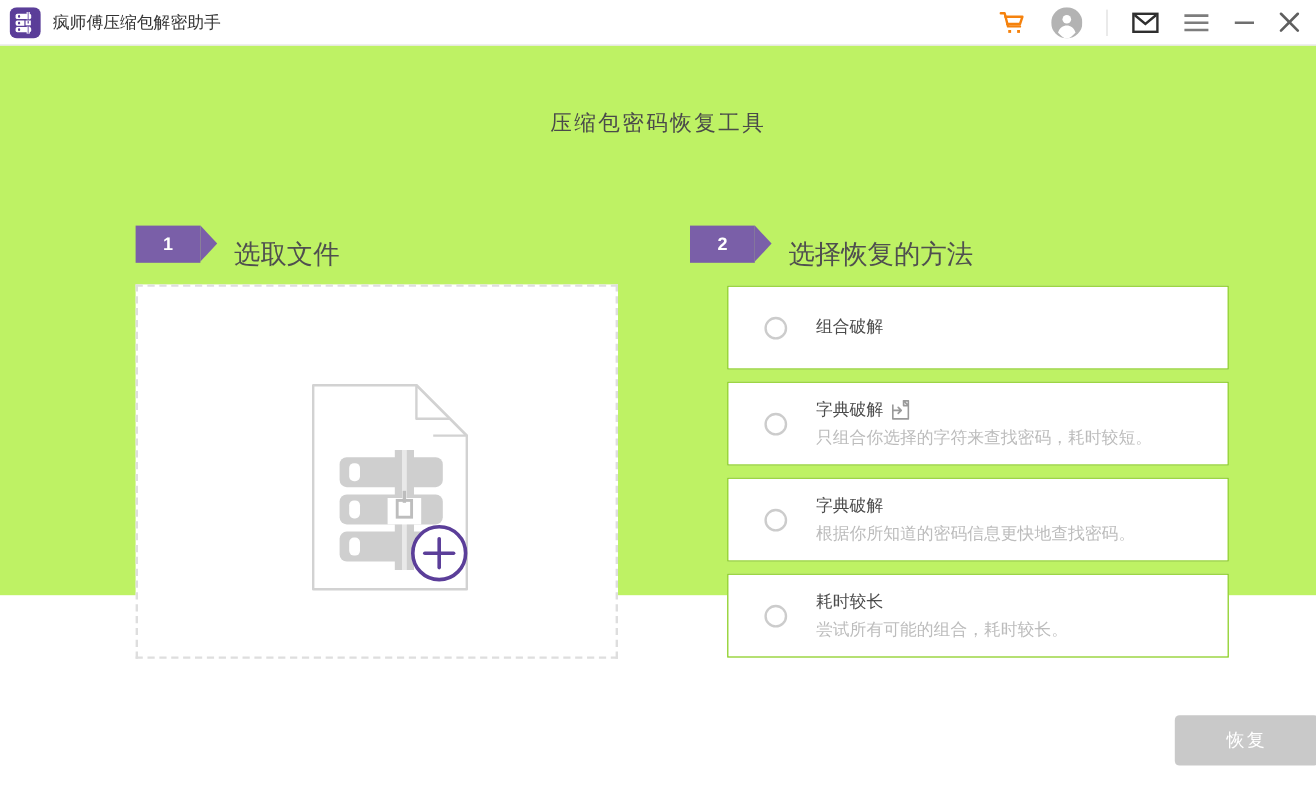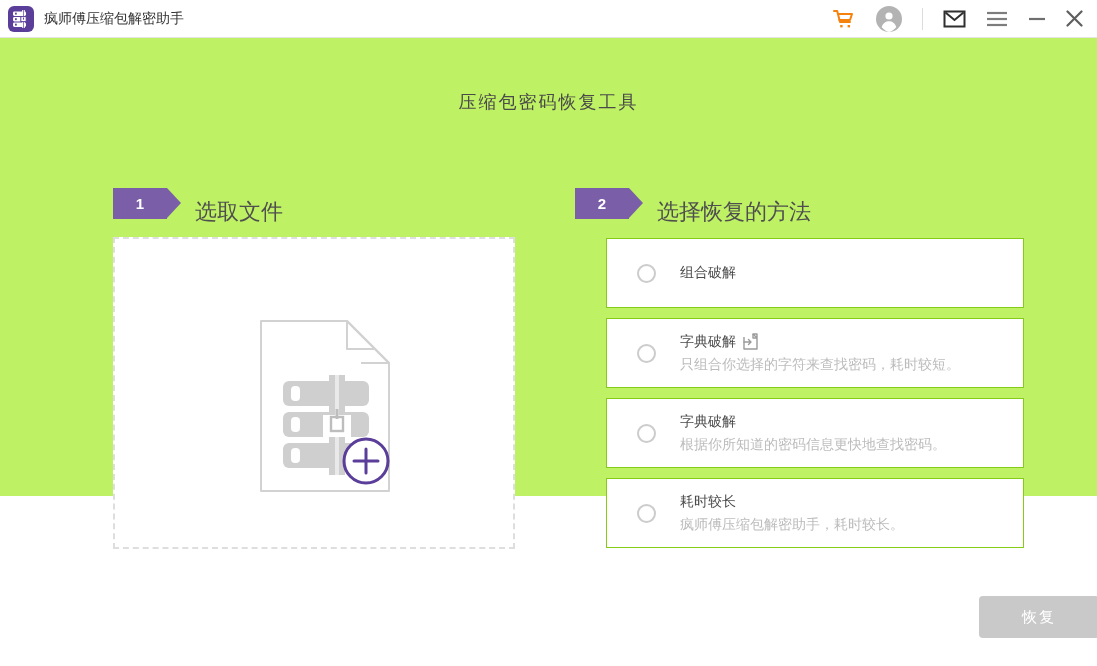--- a/index.html
+++ b/index.html
@@ -195,19 +195,19 @@
       <div class="card-desc">根据你所知道的密码信息更快地查找密码。</div>
     </div>
   </div>
 
   <div class="card c3">
     <span class="radio"></span>
     <div class="card-text">
       <div class="card-title-row">
         <span class="card-title">耗时较长</span>
       </div>
-      <div class="card-desc">疯师傅压缩包解密助手，耗时较长。</div>
+      <div class="card-desc">尝试所有可能的组合，耗时较长。</div>
     </div>
   </div>
 
   <button class="recover-btn" disabled="">恢复</button>
 
 </div>
 
 </body></html>

